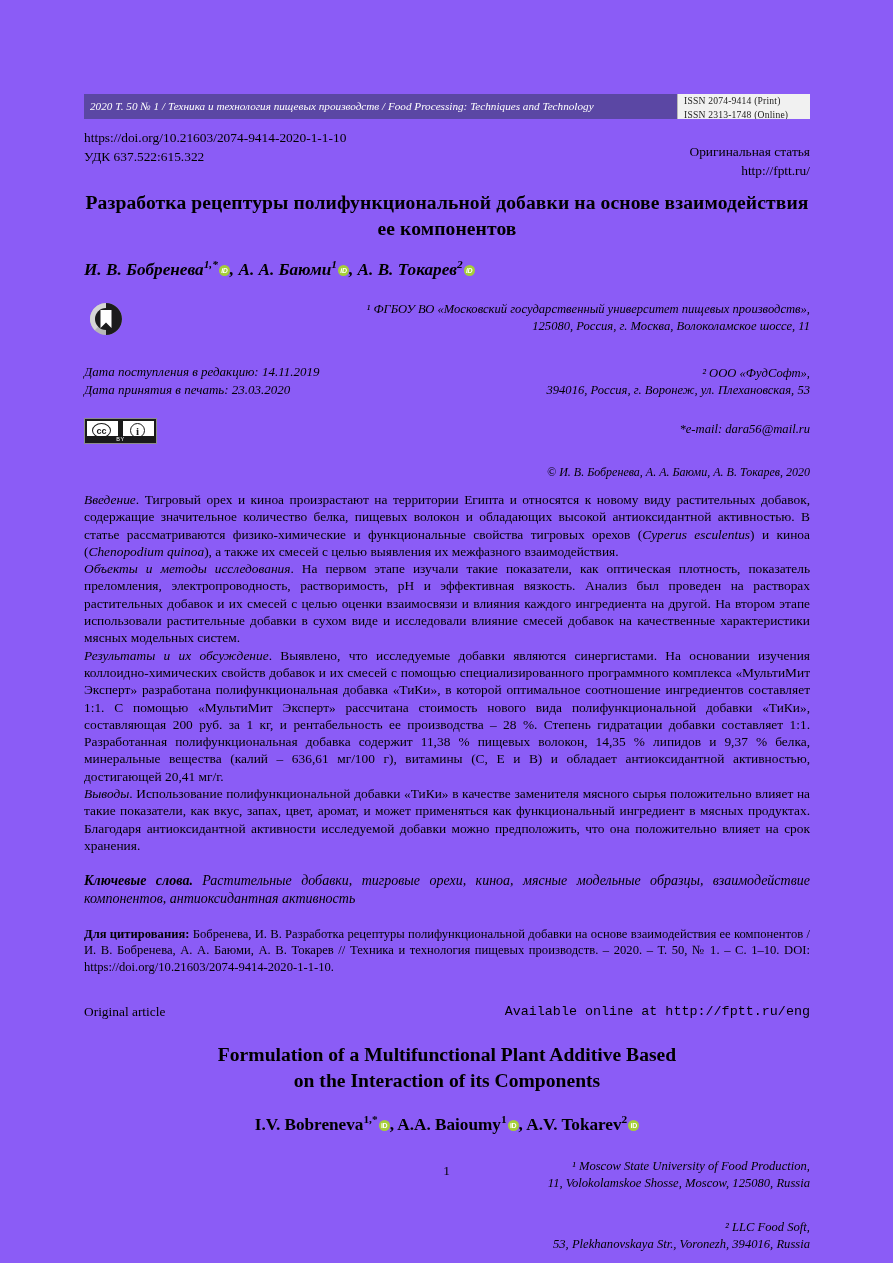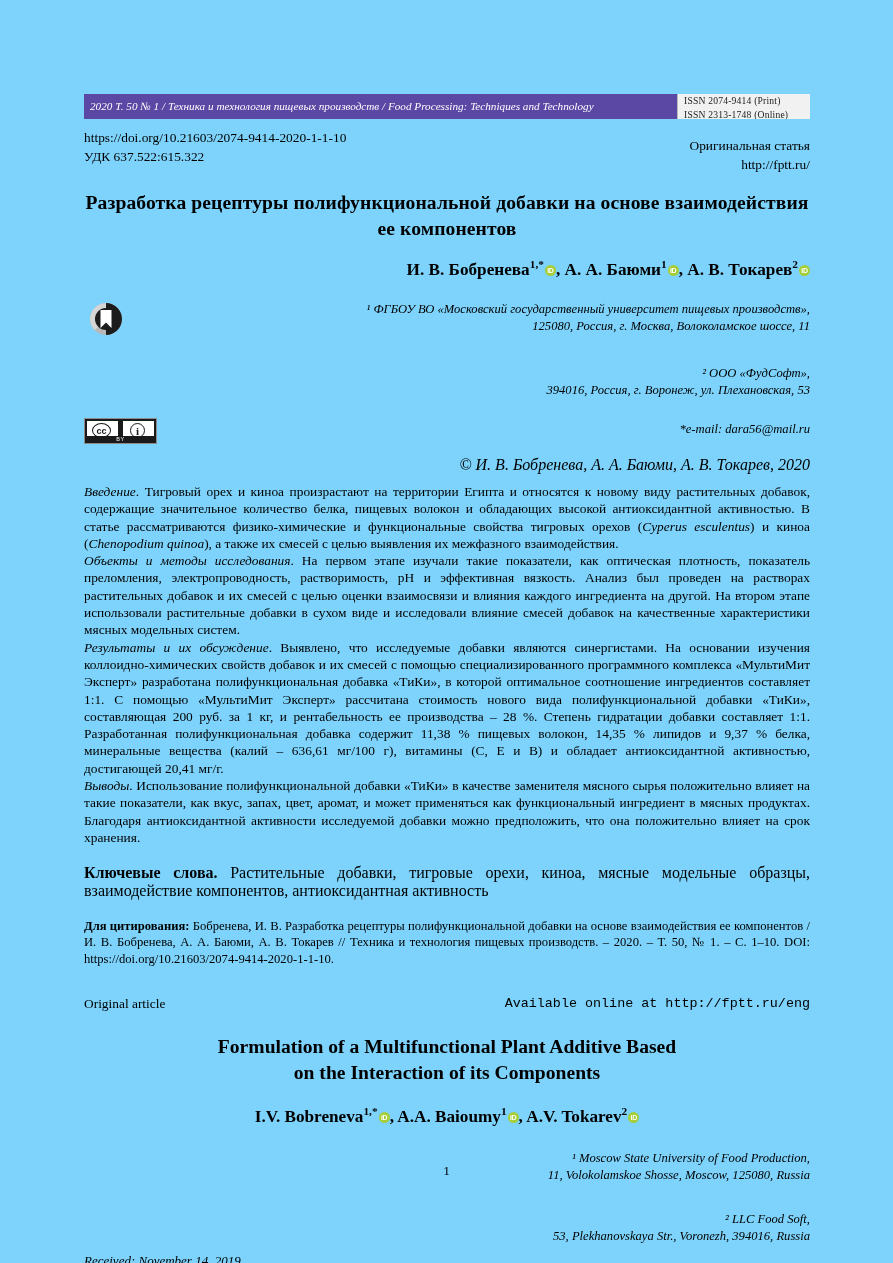--- a/index.html
+++ b/index.html
@@ -13,21 +13,21 @@
     position: relative;
     font-family: "Liberation Serif", "DejaVu Serif", serif;
     color: #000;
     overflow: hidden;
   }
   .page {
     position: absolute;
     left: 0; top: 0;
     width: 893px;
     height: 1263px;
-    background: #7dd3fc;
+    background: #8b5cf6;
   }
   .content {
     position: absolute;
     left: 84px;
     top: 0;
     width: 726px;
   }
 
   
   .runhead {
@@ -64,38 +64,39 @@
 
   
   .idrow {
     margin-top: 9px;
     font-size: 13.4px;
     line-height: 19px;
     position: relative;
     height: 40px;
   }
   .idrow .left { position: absolute; left: 0; top: 0; }
-  .idrow .right { position: absolute; right: 0; top: 8px; text-align: right; }
+  .idrow .right { position: absolute; right: 0; top: 14px; text-align: right; }
   .idrow .l2 { display: block; }
 
   
   .title-ru {
     margin-top: 22px;
     text-align: center;
     font-weight: bold;
     font-size: 19.6px;
     line-height: 26px;
     letter-spacing: 0.1px;
   }
   .authors-ru {
     margin-top: 16px;
-    text-align: right;
+    text-align: left;
     font-weight: bold;
     font-size: 17.2px;
     line-height: 23px;
+    font-style: italic;
   }
   sup { font-size: 0.66em; vertical-align: super; line-height: 0; }
 
   
   .orcid {
     display: inline-block;
     width: 11px;
     height: 11px;
     border-radius: 50%;
     background: #a6ce39;
@@ -131,21 +132,21 @@
   }
   .aff-right {
     text-align: right;
     font-style: italic;
     font-size: 12.6px;
     line-height: 17px;
   }
   .aff1 { margin-top: 4px; }
   .aff2 { margin-top: 30px; }
   .email { margin-top: 22px; padding-left: 39px; }
-  .copyright { margin-top: 18px; font-size: 16px; }
+  .copyright { margin-top: 26px; font-size: 12px; }
 
   .dates {
     position: absolute;
     left: 0;
     top: 62px;
     font-style: italic;
     font-size: 13px;
     line-height: 18px;
   }
 
@@ -218,23 +219,24 @@
     font-size: 13.4px;
     line-height: 17.3px;
     text-align: justify;
   }
   .abstract p { margin: 0; }
   .abs-head { font-weight: bold; }
   .it { font-style: italic; }
 
   .keywords {
     margin-top: 18px;
-    font-size: 16px;
+    font-size: 14px;
     line-height: 17.3px;
     text-align: justify;
+    font-style: italic;
   }
   .citation {
     margin-top: 19px;
     font-size: 12.6px;
     line-height: 16.6px;
     text-align: justify;
   }
 
   
   .en-row {
@@ -338,20 +340,24 @@
 
       <div class="aff-right aff2">
         <div>² ООО «ФудСофт»,</div>
         <div>394016, Россия, г. Воронеж, ул. Плехановская, 53</div>
       </div>
 
       <div class="aff-right email">*e-mail: dara56@mail.ru</div>
 
       <div class="aff-right copyright">© И. В.  Бобренева, А. А. Баюми, А. В. Токарев, 2020</div>
 
+      <div class="dates">
+        <div>Дата поступления в редакцию: 14.11.2019</div>
+        <div>Дата принятия в печать: 23.03.2020</div>
+      </div>
 
       <div class="cc-badge">
         <div class="cc-dark"></div>
         <div class="cc-white-l"></div>
         <div class="cc-white-r"></div>
         <div class="cc-g1">cc</div>
         <div class="cc-g2">i</div>
         <div class="cc-txt">BY</div>
       </div>
     </div>

